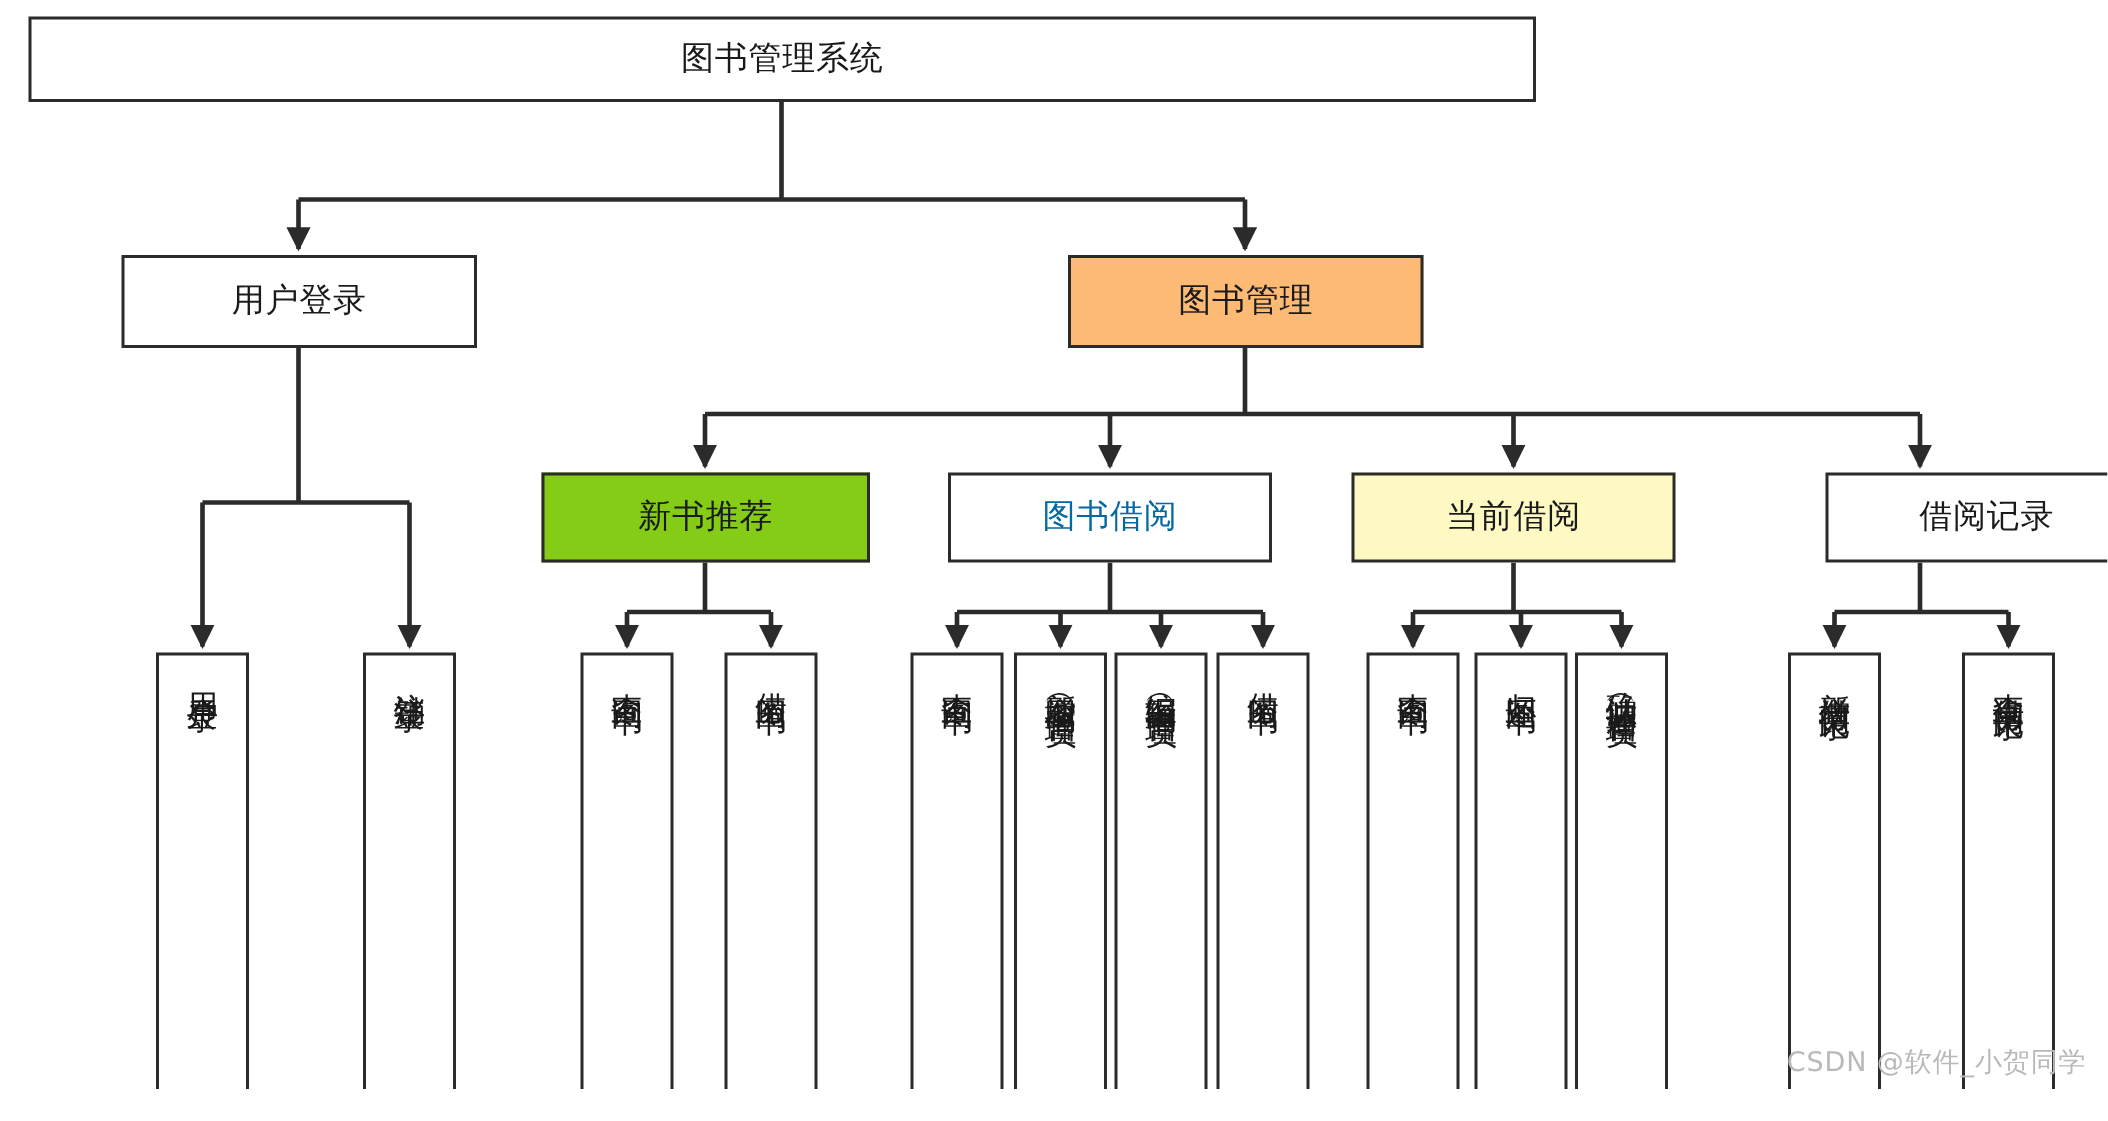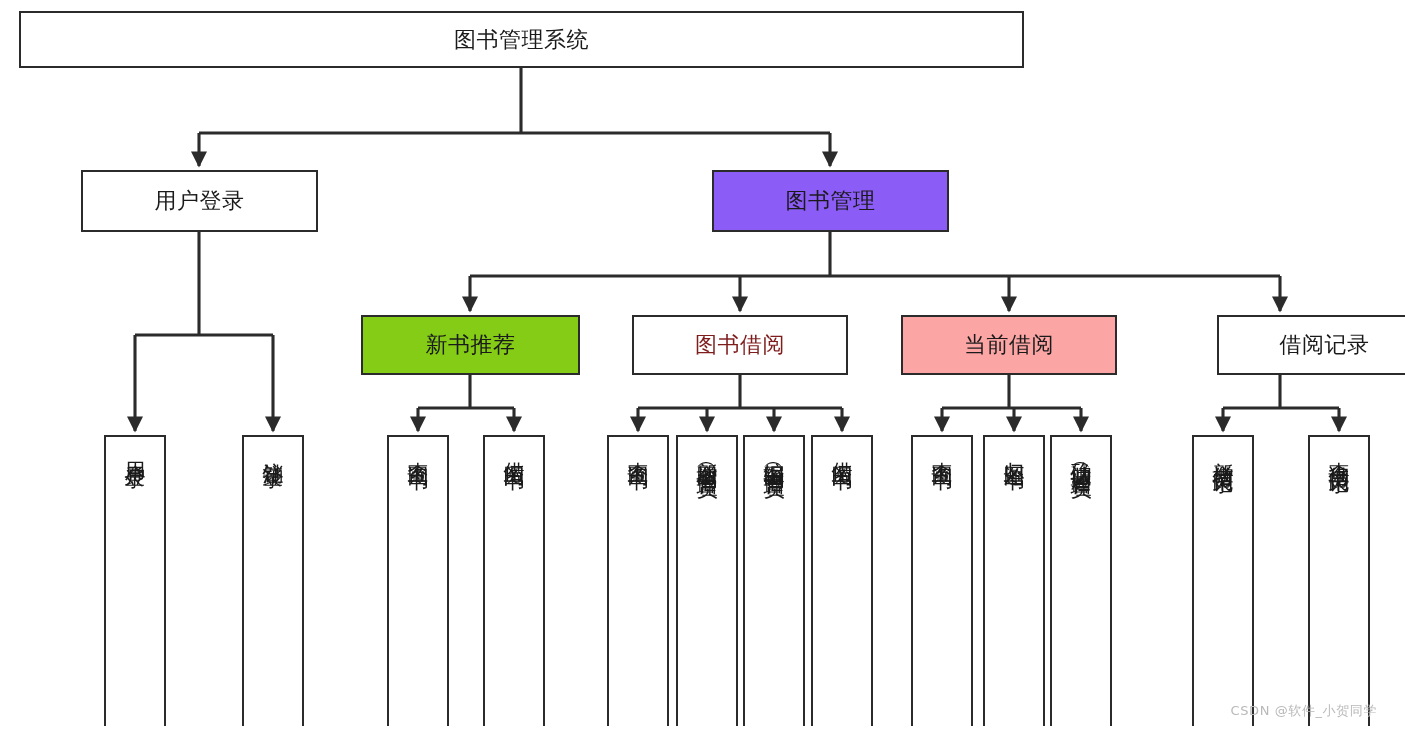--- a/index.html
+++ b/index.html
@@ -49,23 +49,23 @@
     text-orientation:upright;
     -webkit-writing-mode:vertical-rl;
     font-size:21px;
     line-height:1.05;
     letter-spacing:2.5px;
     white-space:nowrap;
     text-align:left;
   }
   #watermark{
     position:absolute;
-    right:28px;
+    right:14px;
     bottom:6px;
-    font-size:13px;
+    font-size:18px;
     color:#b9b9b9;
     letter-spacing:0.6px;
     z-index:6;
     white-space:nowrap;
     font-family:"DejaVu Sans","Liberation Sans",sans-serif;
   }
 </style>
 </head>
 <body>
 
@@ -121,31 +121,31 @@
     </g>
   </svg>
 
   <div class="node" style="left: 19px; top: 11px; width: 1005px; height: 57px; border-color: rgb(43, 43, 43); background: rgb(255, 255, 255);">
     <span class="label" style="color: rgb(26, 26, 26);">图书管理系统</span>
   </div>
 
   <div class="node" style="left: 81px; top: 170px; width: 237px; height: 62px; border-color: rgb(43, 43, 43); background: rgb(255, 255, 255);">
     <span class="label" style="color: rgb(26, 26, 26);">用户登录</span>
   </div>
-  <div class="node" style="left: 712px; top: 170px; width: 237px; height: 62px; border-color: rgb(43, 43, 43); background: #8b5cf6;">
+  <div class="node" style="left: 712px; top: 170px; width: 237px; height: 62px; border-color: rgb(43, 43, 43); background: #fdba74;">
     <span class="label" style="color: rgb(26, 26, 26);">图书管理</span>
   </div>
 
   <div class="node" style="left: 361px; top: 315px; width: 219px; height: 60px; border-color: rgb(43, 43, 43); background: #84cc16;">
     <span class="label" style="color: rgb(26, 26, 26);">新书推荐</span>
   </div>
   <div class="node" style="left: 632px; top: 315px; width: 216px; height: 60px; border-color: rgb(43, 43, 43); background: rgb(255, 255, 255);">
-    <span class="label" style="color: #7f1d1d;">图书借阅</span>
+    <span class="label" style="color: #0369a1;">图书借阅</span>
   </div>
-  <div class="node" style="left: 901px; top: 315px; width: 216px; height: 60px; border-color: rgb(43, 43, 43); background: #fca5a5;">
+  <div class="node" style="left: 901px; top: 315px; width: 216px; height: 60px; border-color: rgb(43, 43, 43); background: #fef9c3;">
     <span class="label" style="color: rgb(26, 26, 26);">当前借阅</span>
   </div>
   <div class="node" style="left: 1217px; top: 315px; width: 215px; height: 60px; border-color: rgb(43, 43, 43); background: rgb(255, 255, 255);">
     <span class="label" style="color: rgb(26, 26, 26);">借阅记录</span>
   </div>
 
   <div class="node vert" style="left: 104px; top: 435px; width: 62px; height: 298px; border-color: rgb(43, 43, 43); background: rgb(255, 255, 255);">
     <span class="label" style="color: rgb(26, 26, 26);">用户登录</span>
   </div>
   <div class="node vert" style="left: 242px; top: 435px; width: 62px; height: 298px; border-color: rgb(43, 43, 43); background: rgb(255, 255, 255);">

